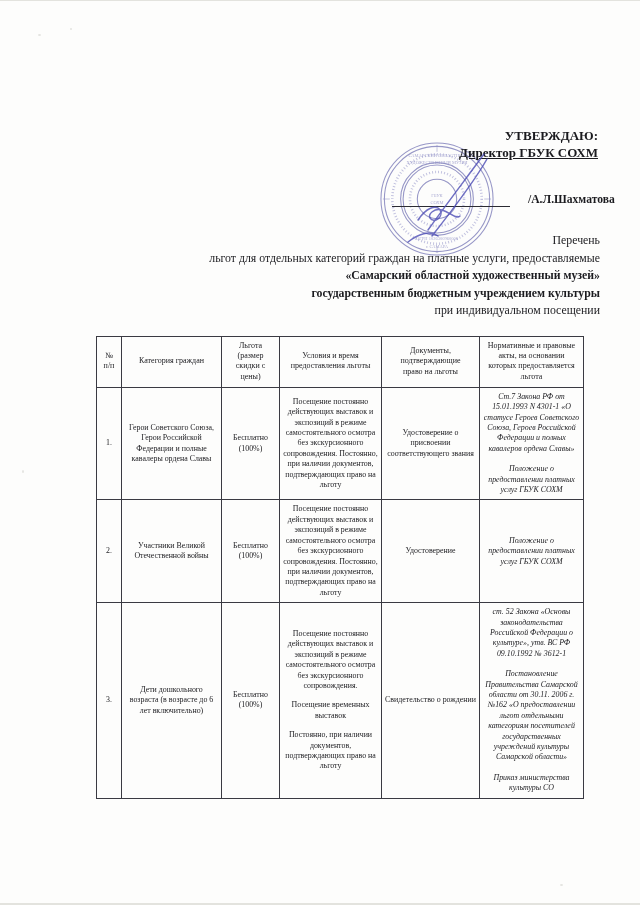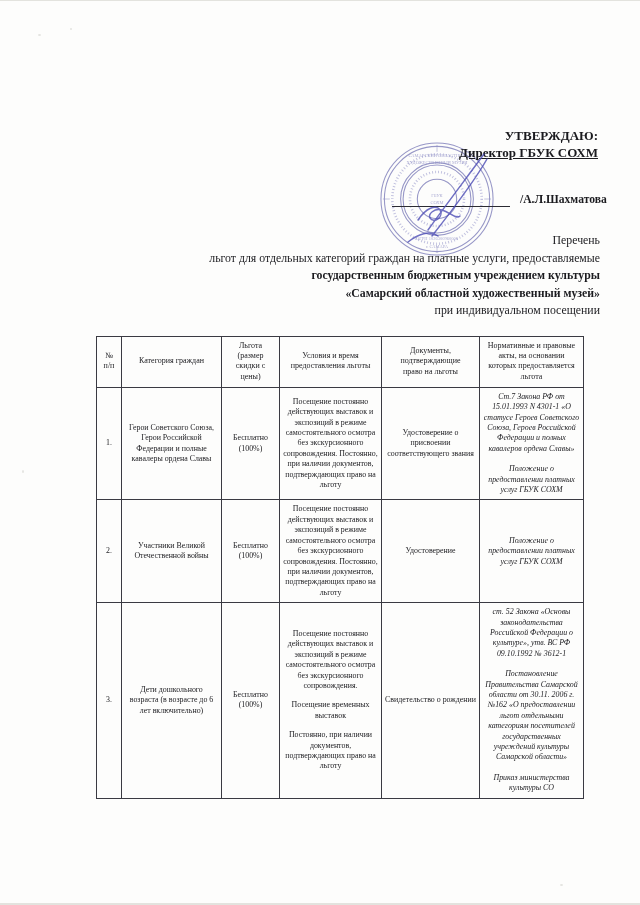--- a/index.html
+++ b/index.html
@@ -72,21 +72,21 @@
   }
   .sign-line {
     position: absolute;
     left: 0;
     top: 13px;
     width: 118px;
     border-bottom: 1.1px solid #2b2b33;
   }
   .sign-name {
     position: absolute;
-    left: 128px;
+    left: 136px;
     top: 0;
     font-size: 11.6px;
     font-weight: bold;
     white-space: nowrap;
   }
 
   
   .stamp {
     position: absolute;
     left: 378px;
@@ -239,22 +239,22 @@
   </div>
 
   <div class="sign-row">
     <div class="sign-line"></div>
     <div class="sign-name">/А.Л.Шахматова</div>
   </div>
 
   <div class="title-block">
     <div class="t-plain">Перечень</div>
     <div class="t-plain">льгот для отдельных категорий граждан на платные услуги, предоставляемые</div>
+    <div class="t-bold">«Самарский областной художественный музей»</div>
     <div class="t-bold">государственным бюджетным учреждением культуры</div>
-    <div class="t-bold">«Самарский областной художественный музей»</div>
     <div class="t-plain">при индивидуальном посещении</div>
   </div>
 
   <div class="tbl-wrap">
     <table class="doc">
       <colgroup>
         <col class="w-num">
           <col class="w-cat">
           <col class="w-ben">
         <col class="w-cond">

